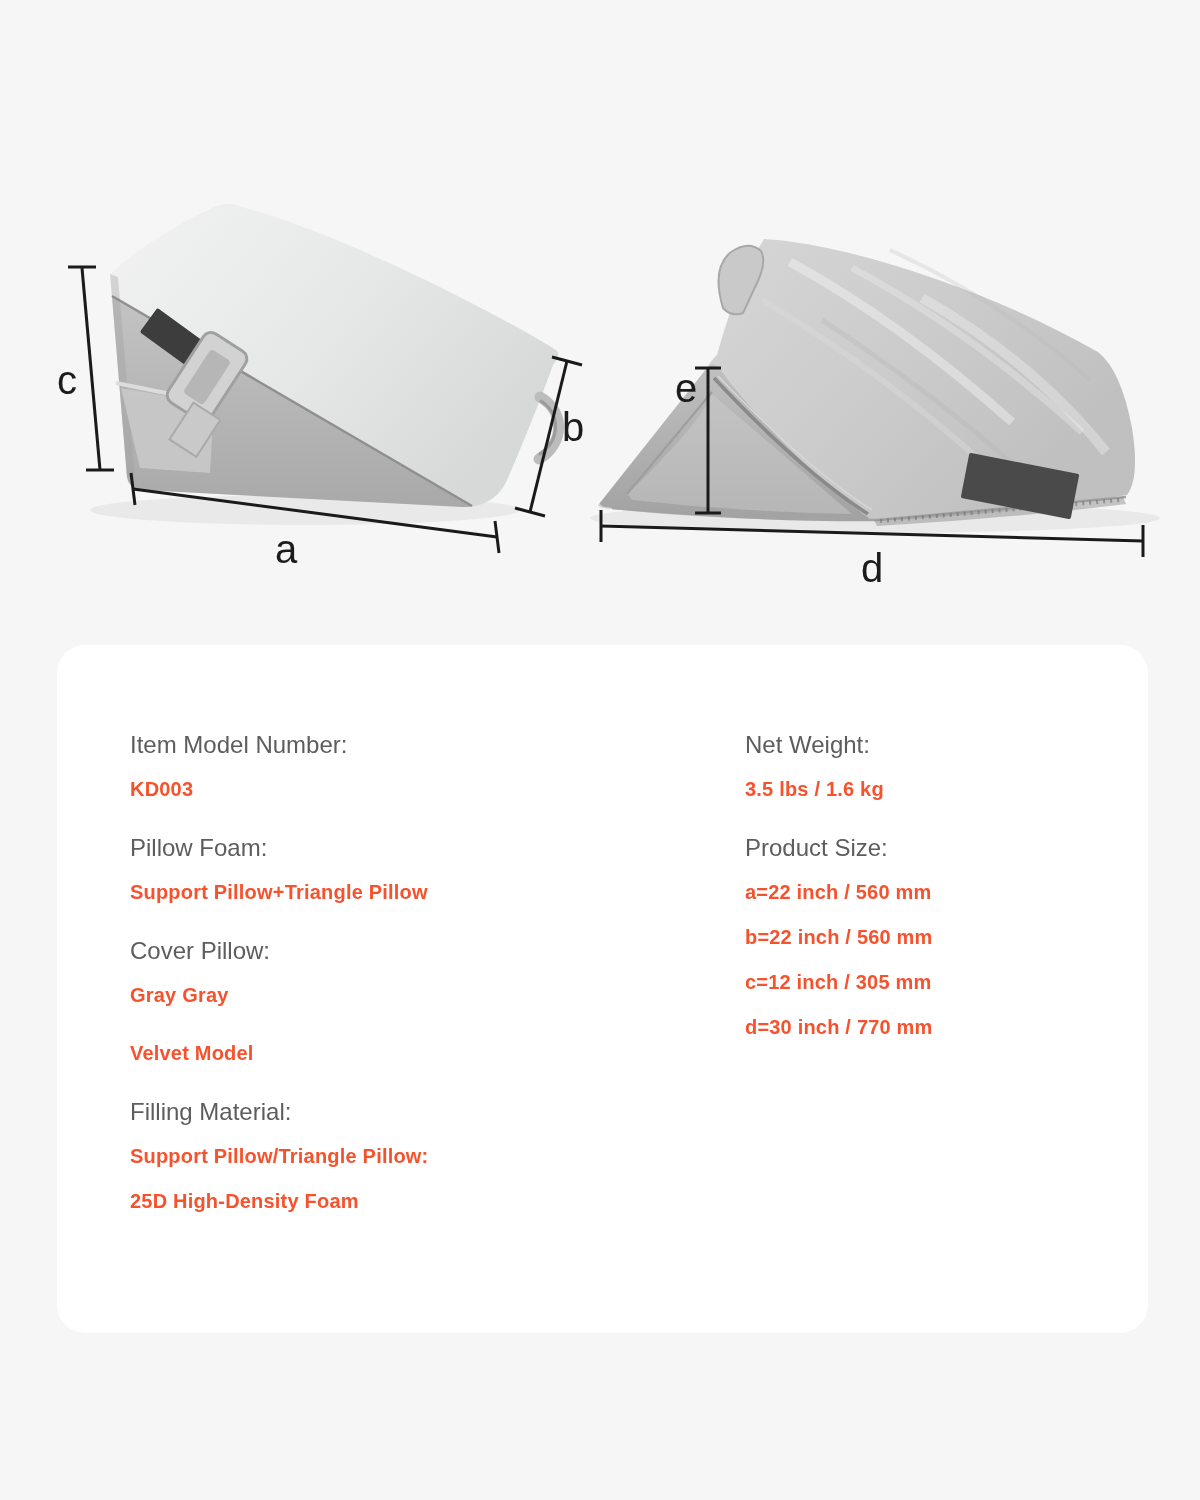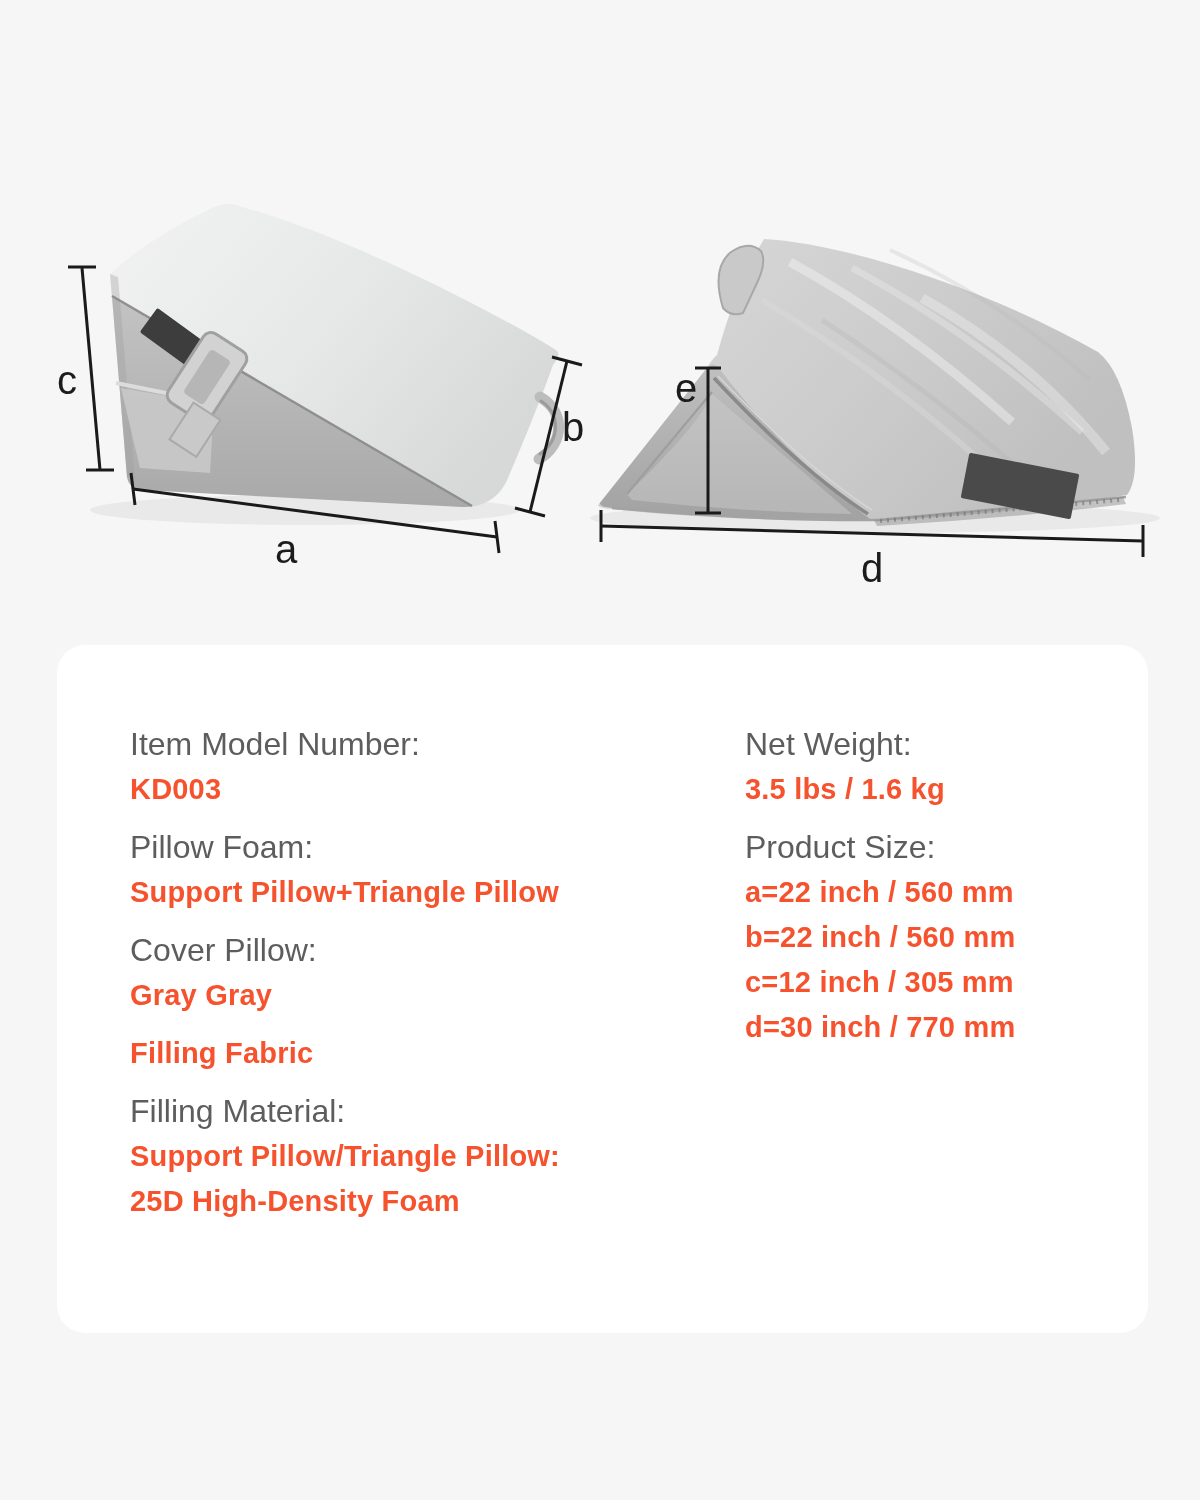--- a/index.html
+++ b/index.html
@@ -10,22 +10,22 @@
   }
   .diagram-svg{position:absolute;left:0;top:0;}
   .panel{
     position:absolute;left:57px;top:645px;width:1091px;height:688px;
     background:#ffffff;border-radius:28px;
   }
   .col{position:absolute;top:77px;}
   .col-left{left:73px;width:560px;}
   .col-right{left:688px;width:380px;}
   .spec-group{margin-bottom:13px;}
-  .spec-label{font-size:32px;color:#5d5d5d;line-height:45px;}
-  .spec-value{font-size:29px;font-weight:bold;color:#f5522d;line-height:45px;letter-spacing:0.2px;}
+  .spec-label{font-size:24px;color:#5d5d5d;line-height:45px;}
+  .spec-value{font-size:20px;font-weight:bold;color:#f5522d;line-height:45px;letter-spacing:0.2px;}
   .dim-text{font-size:40px;fill:#1c1c1c;font-family:"Liberation Sans",sans-serif;}
 </style>
 </head>
 <body>
 
 <div class="page">
 
   <svg class="diagram-svg" width="1200" height="620" viewBox="0 0 1200 620">
     <defs>
       <linearGradient id="gTopL" x1="0" y1="0" x2="1" y2="0.55">
@@ -145,21 +145,21 @@
       </div>
       <div class="spec-group">
         <div class="spec-label">Pillow Foam:</div>
         <div class="spec-value">Support Pillow+Triangle Pillow</div>
       </div>
       <div class="spec-group">
         <div class="spec-label">Cover Pillow:</div>
         <div class="spec-value">Gray Gray</div>
       </div>
       <div class="spec-group">
-        <div class="spec-value">Filling Fabric</div>
+        <div class="spec-value">Velvet Model</div>
       </div>
       <div class="spec-group">
         <div class="spec-label">Filling Material:</div>
         <div class="spec-value">Support Pillow/Triangle Pillow:</div>
         <div class="spec-value">25D High-Density Foam</div>
       </div>
     </div>
 
     <div class="col col-right">
       <div class="spec-group">

